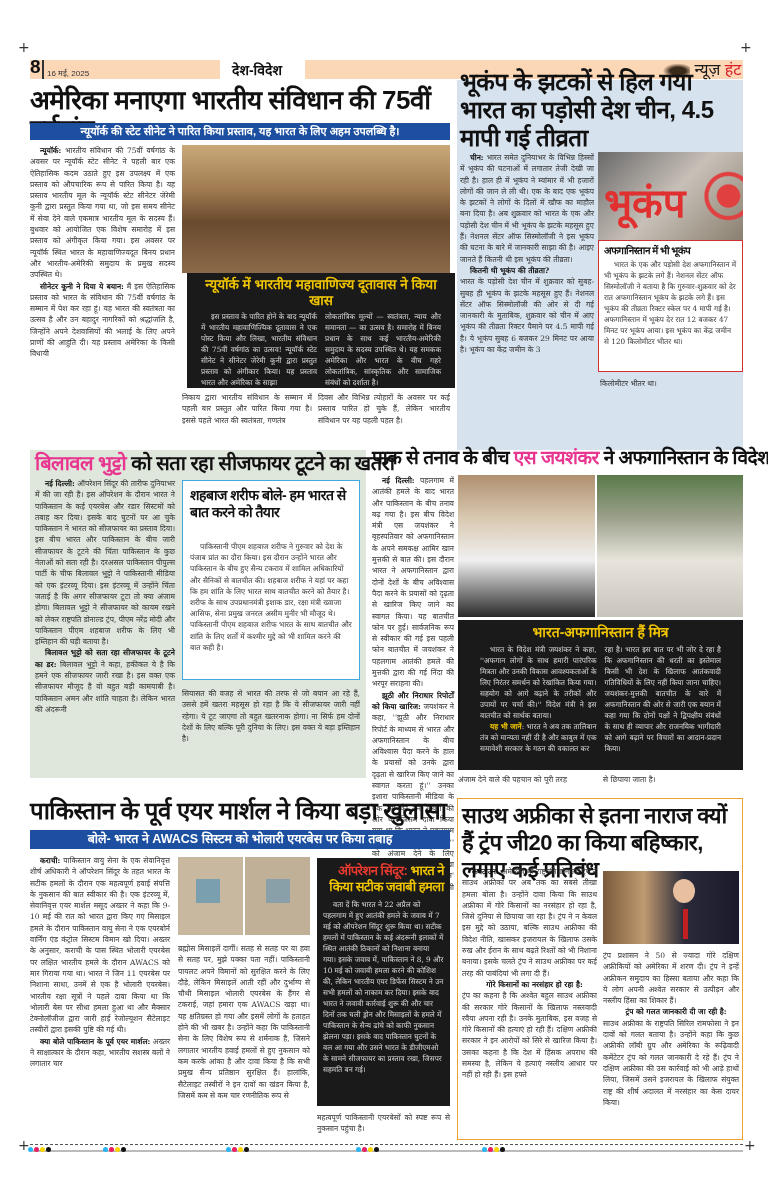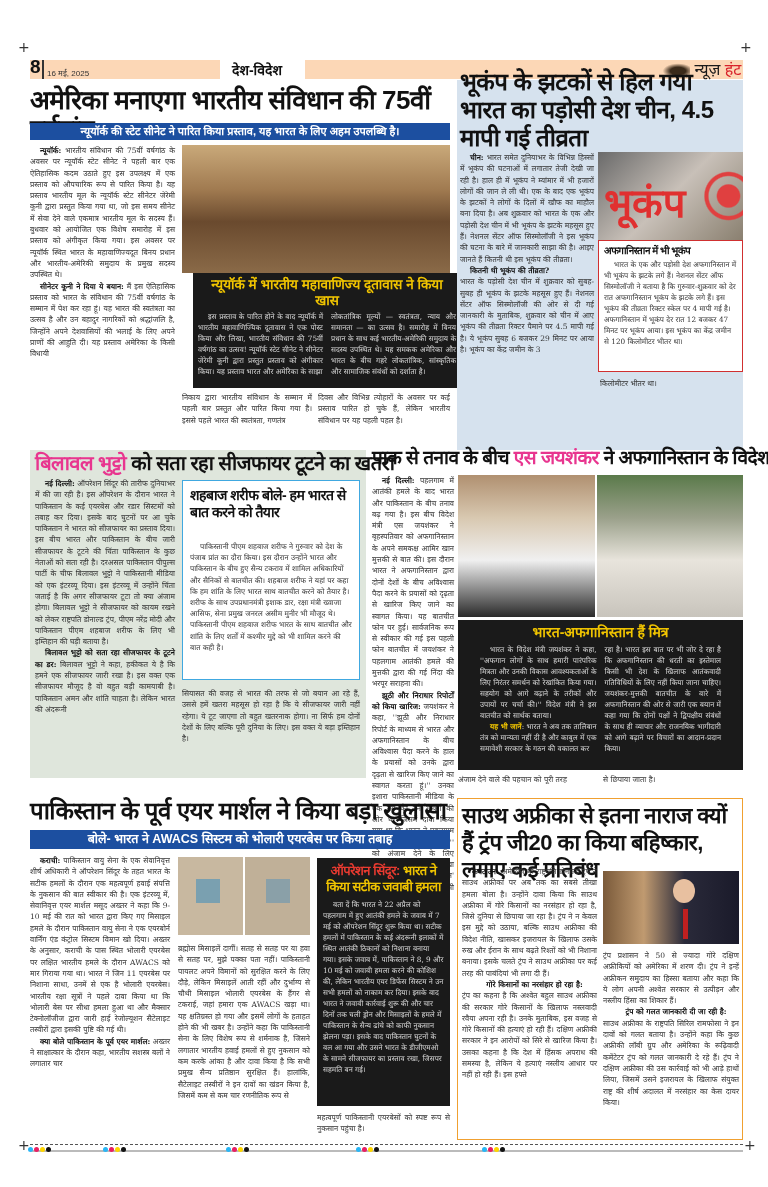--- a/index.html
+++ b/index.html
@@ -43,21 +43,21 @@
   <span style="color:#d8202a">हंट</span>
 </div>
 
 <div class="abs h1" style="left:30px;top:86px;width:420px;font-size:26px">अमेरिका मनाएगा भारतीय संविधान की 75वीं वर्षगांठ</div>
 <div class="abs bluebar" style="left:30px;top:123px;width:420px;height:17px;font-size:11px;line-height:17px">न्यूयॉर्क की स्टेट सीनेट ने पारित किया प्रस्ताव, यह भारत के लिए अहम उपलब्धि है।</div>
 <div class="abs txt" style="left:30px;top:145px;width:145px">
   <p><b>न्यूयॉर्क:</b> <span>भारतीय संविधान की 75वीं वर्षगांठ के अवसर पर न्यूयॉर्क स्टेट सीनेट ने पहली बार एक ऐतिहासिक कदम उठाते हुए इस उपलक्ष्य में एक प्रस्ताव को औपचारिक रूप से पारित किया है। यह प्रस्ताव भारतीय मूल के न्यूयॉर्क स्टेट सीनेटर जेरेमी कूनी द्वारा प्रस्तुत किया गया था, जो इस समय सीनेट में सेवा देने वाले एकमात्र भारतीय मूल के सदस्य हैं। बुधवार को आयोजित एक विशेष समारोह में इस प्रस्ताव को अंगीकृत किया गया। इस अवसर पर न्यूयॉर्क स्थित भारत के महावाणिज्यदूत बिनय प्रधान और भारतीय-अमेरिकी समुदाय के प्रमुख सदस्य उपस्थित थे।</span></p>
   <p><b>सीनेटर कूनी ने दिया ये बयान:</b> <span>मैं इस ऐतिहासिक प्रस्ताव को भारत के संविधान की 75वीं वर्षगांठ के सम्मान में पेश कर रहा हूं। यह भारत की स्वतंत्रता का उत्सव है और उन बहादुर नागरिकों को श्रद्धांजलि है, जिन्होंने अपने देशवासियों की भलाई के लिए अपने प्राणों की आहुति दी। यह प्रस्ताव अमेरिका के किसी विधायी</span></p>
 </div>
 <div class="abs photo" style="left:182px;top:145px;width:268px;height:128px;background:linear-gradient(180deg,#c9a97a 0%,#a07a50 35%,#6a4a2e 60%,#8a6a48 100%)"></div>
-<div class="abs dark" style="left:193px;top:273px;width:268px;height:115px;padding:4px 5px">
+<div class="abs dark" style="left:187px;top:273px;width:268px;height:115px;padding:4px 14px">
   <div class="yellowtitle" style="font-size:13.5px;line-height:16px">न्यूयॉर्क में भारतीय महावाणिज्य दूतावास ने किया खास</div>
   <div class="cols2" style="margin-top:2px">
     <div class="txt" style="font-size:7.3px;line-height:11px">
         <p>इस प्रस्ताव के पारित होने के बाद न्यूयॉर्क में भारतीय महावाणिज्यिक दूतावास ने एक पोस्ट किया और लिखा, भारतीय संविधान की 75वीं वर्षगांठ का उत्सव! न्यूयॉर्क स्टेट सीनेट ने सीनेटर जेरेमी कूनी द्वारा प्रस्तुत प्रस्ताव को अंगीकार किया। यह प्रस्ताव भारत और अमेरिका के साझा</p>
       </div>
     <div class="txt" style="font-size:7.3px;line-height:11px">
         <p style="text-indent:0">लोकतांत्रिक मूल्यों — स्वतंत्रता, न्याय और समानता — का उत्सव है। समारोह में बिनय प्रधान के साथ कई भारतीय-अमेरिकी समुदाय के सदस्य उपस्थित थे। यह समकक अमेरिका और भारत के बीच गहरे लोकतांत्रिक, सांस्कृतिक और सामाजिक संबंधों को दर्शाता है।</p>
       </div>
   </div>
 </div>
@@ -135,21 +135,21 @@
   <p><b>क्या बोले पाकिस्तान के पूर्व एयर मार्शल:</b> <span>अख्तर ने साक्षात्कार के दौरान कहा, भारतीय सशस्त्र बलों ने लगातार चार</span></p>
 </div>
 <div class="abs" style="left:178px;top:857px;width:132px;height:78px;background:linear-gradient(90deg,#c8b8a0 0 49%,#fff 49% 51%,#c0b098 51%)">
   <div style="position:absolute;left:18px;top:22px;width:24px;height:24px;background:#7aa0b0"></div>
   <div style="position:absolute;left:88px;top:22px;width:24px;height:24px;background:#8aa0a8"></div>
 </div>
 <div class="abs txt" style="left:178px;top:943px;width:132px">
     <p style="text-indent:0">ब्रह्मोस मिसाइलें दागीं। सतह से सतह पर या हवा से सतह पर, मुझे पक्का पता नहीं। पाकिस्तानी पायलट अपने विमानों को सुरक्षित करने के लिए दौड़े, लेकिन मिसाइलें आती रहीं और दुर्भाग्य से चौथी मिसाइल भोलारी एयरबेस के हैंगर से टकराई, जहां हमारा एक AWACS खड़ा था। यह क्षतिग्रस्त हो गया और इसमें लोगों के हताहत होने की भी खबर है। उन्होंने कहा कि पाकिस्तानी सेना के लिए विशेष रूप से शर्मनाक है, जिसने लगातार भारतीय हवाई हमलों से हुए नुकसान को कम करके आंका है और दावा किया है कि सभी प्रमुख सैन्य प्रतिष्ठान सुरक्षित हैं। हालांकि, सैटेलाइट तस्वीरों ने इन दावों का खंडन किया है, जिसमें कम से कम चार रणनीतिक रूप से</p>
   </div>
 <div class="abs dark" style="left:317px;top:858px;width:133px;height:248px;padding:5px 6px">
-  <div class="h1" style="font-size:13px;line-height:16px;text-align:center;margin-bottom:4px">
+  <div class="h1" style="font-size:13px;line-height:16px;text-align:right;margin-bottom:4px">
     <span style="color:#e83a30">ऑपरेशन सिंदूर:</span> <span style="color:#f0c400">भारत ने किया सटीक जवाबी हमला</span>
   </div>
   <div class="txt" style="font-size:7.3px;line-height:11px;text-align:left">
       <p>बता दें कि भारत ने 22 अप्रैल को पहलगाम में हुए आतंकी हमले के जवाब में 7 मई को ऑपरेशन सिंदूर शुरू किया था। सटीक हमलों में पाकिस्तान के कई अंदरूनी इलाकों में स्थित आतंकी ठिकानों को निशाना बनाया गया। इसके जवाब में, पाकिस्तान ने 8, 9 और 10 मई को जवाबी हमला करने की कोशिश की, लेकिन भारतीय एयर डिफेंस सिस्टम ने उन सभी हमलों को नाकाम कर दिया। इसके बाद भारत ने जवाबी कार्रवाई शुरू की और चार दिनों तक चली ड्रोन और मिसाइलों के हमले में पाकिस्तान के सैन्य ढांचे को काफी नुकसान झेलना पड़ा। इसके बाद पाकिस्तान घुटनों के बल आ गया और उसने भारत के डीजीएमओ के सामने सीजफायर का प्रस्ताव रखा, जिसपर सहमति बन गई।</p>
     </div>
 </div>
 <div class="abs txt" style="left:317px;top:1112px;width:133px">महत्वपूर्ण पाकिस्तानी एयरबेसों को स्पष्ट रूप से नुकसान पहुंचा है।</div>
 
 <div class="abs" style="left:457px;top:798px;width:286px;height:342px;border:1.5px solid #f0a030"></div>
 <div class="abs h1" style="left:462px;top:802px;width:278px;font-size:22px;line-height:27px">साउथ अफ्रीका से इतना नाराज क्यों हैं ट्रंप जी20 का किया बहिष्कार, लगाए कई प्रतिबंध</div>

